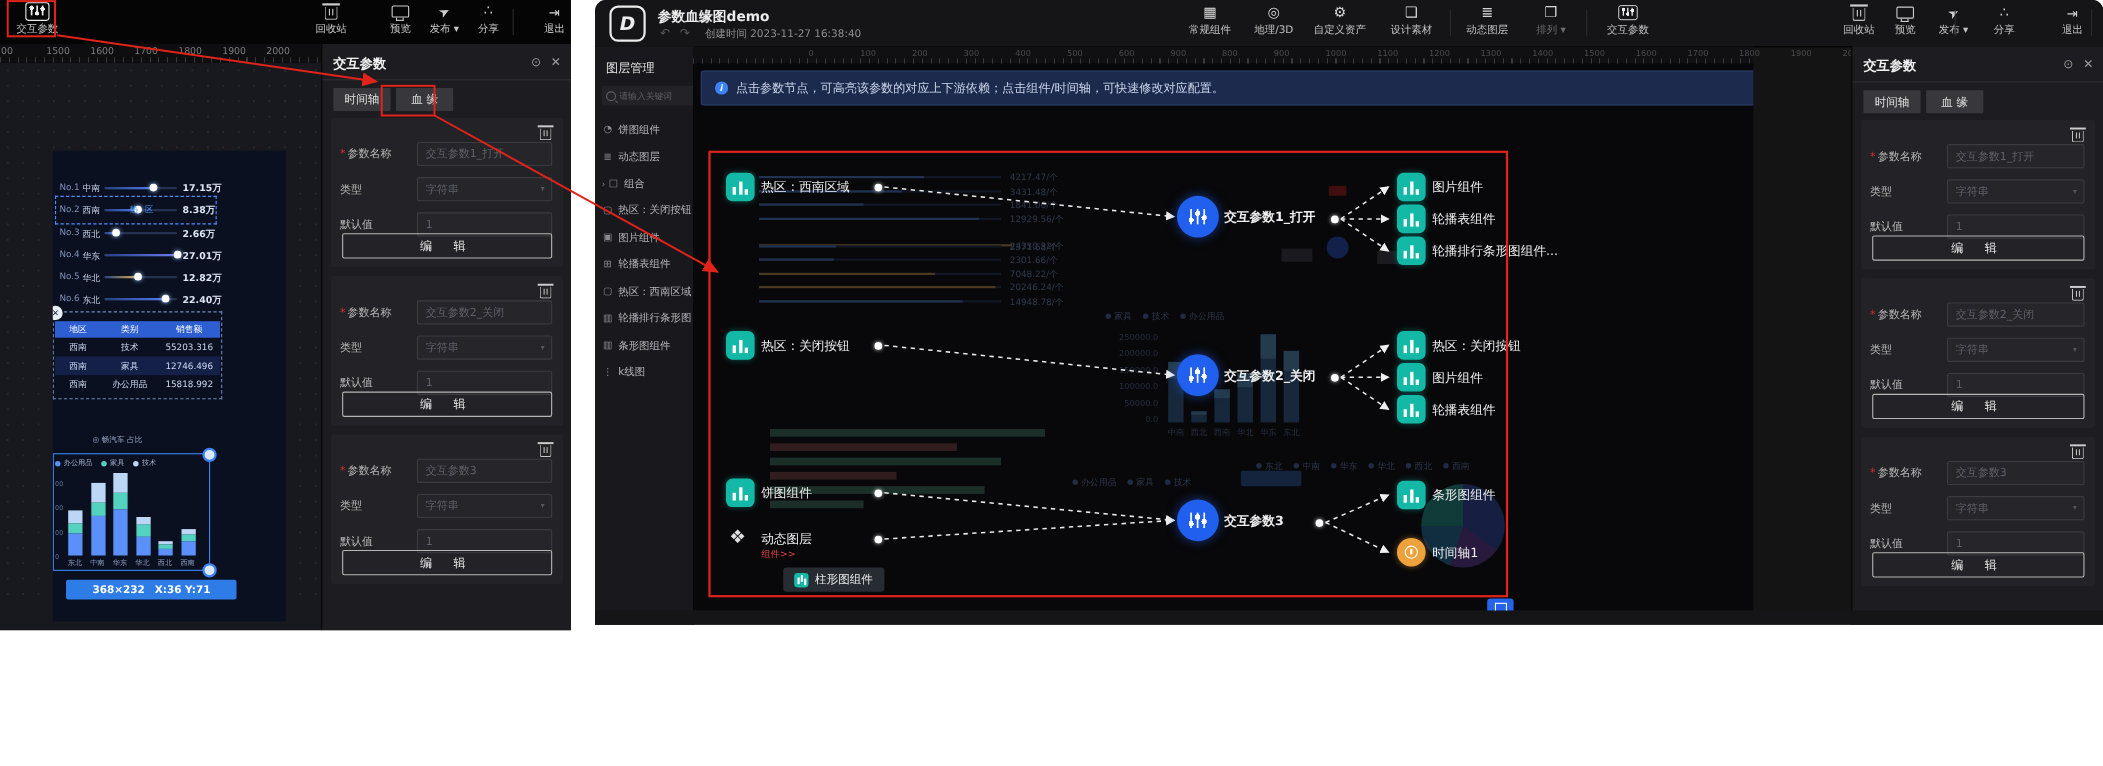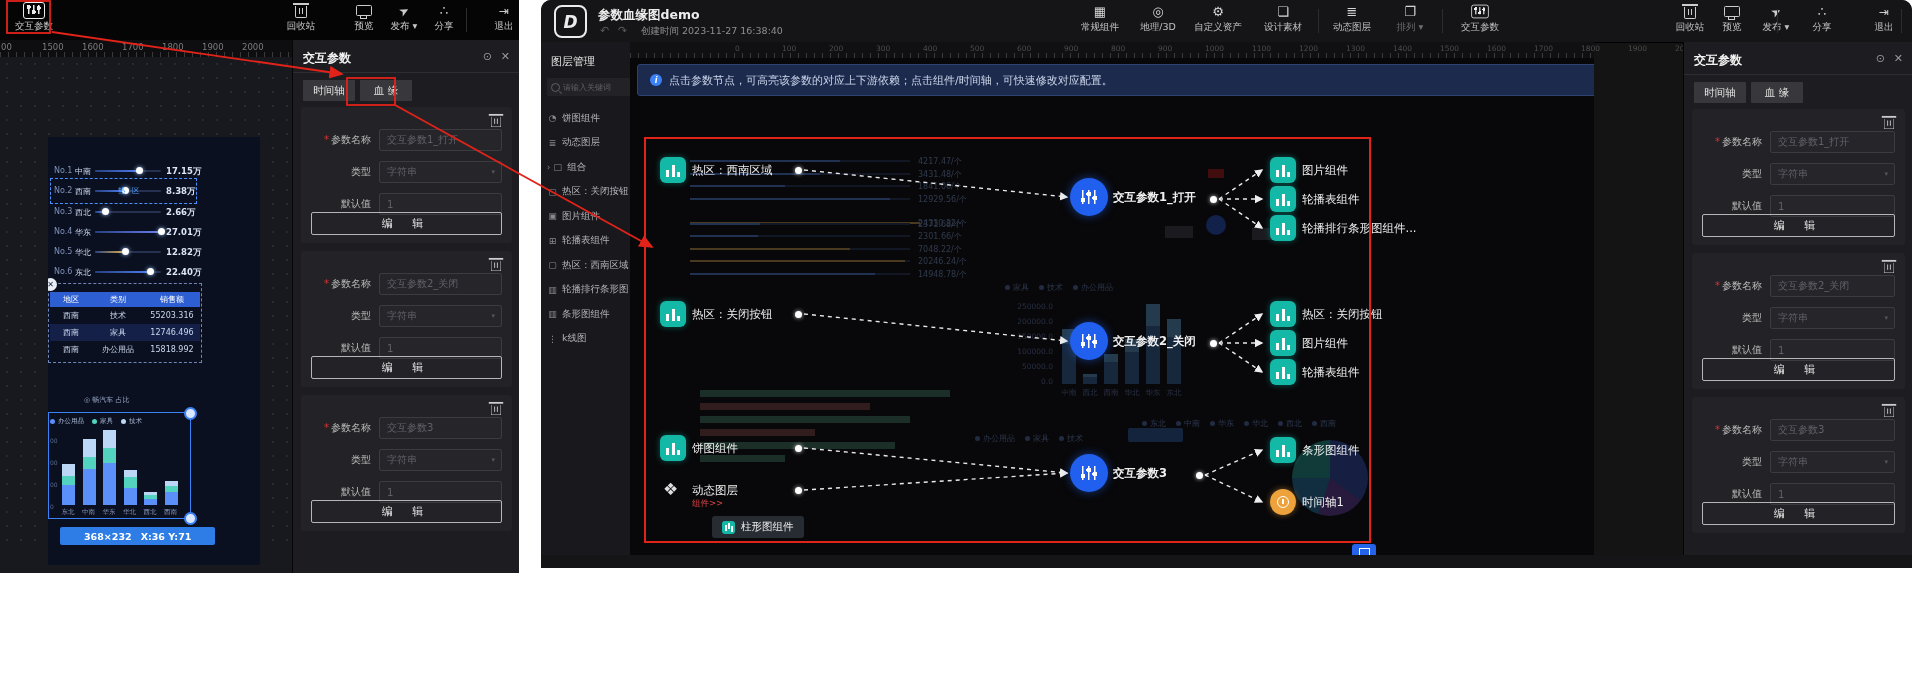--- a/index.html
+++ b/index.html
@@ -78,21 +78,21 @@
   .pp-head{position:relative;height:32px;}
   .pp-title{position:absolute;left:10px;top:10px;font-size:12px;font-weight:bold;color:#f2f2f2;}
   .pp-ico{position:absolute;top:10px;font-size:11px;color:#9a9a9a;cursor:pointer;}
   .pp-divider{height:1px;background:#2e2e32;}
   .pp-tabs{display:flex;gap:5px;padding:7px 10px 6px 10px;}
   .pp-tab{min-width:40px;height:21px;padding:0 6px;background:#38383c;color:#e0e0e0;font-size:10.5px;
     display:flex;align-items:center;justify-content:center;border-radius:1px;cursor:pointer;}
   .pp-card{position:relative;margin:0 8px 8px 8px;background:#232327;border-radius:3px;height:136px;}
   .pp-trash{position:absolute;right:10px;top:6px;transform:scale(.9);cursor:pointer;}
   .pp-row{position:absolute;left:8px;right:10px;height:22px;display:flex;align-items:center;}
-  .pp-lab{width:62px;text-align:right;font-size:10px;color:#b8b8b8;padding-right:8px;white-space:nowrap;}
+  .pp-lab{width:62px;text-align:left;font-size:10px;color:#b8b8b8;padding-right:8px;white-space:nowrap;}
   .pp-lab .req{color:#e03030;margin-right:2px;}
   .pp-input{flex:1;height:20px;background:#26262a;border:1px solid #3c3c40;border-radius:2px;
     display:flex;align-items:center;padding:0 7px;font-size:10px;color:#606068;position:relative;cursor:text;}
   .pp-input .chev{position:absolute;right:6px;color:#55555c;font-size:7px;}
   .pp-edit{position:absolute;left:10px;right:10px;bottom:8px;height:21px;border:1px solid #b6b6b6;border-radius:2px;
     color:#e8e8e8;font-size:11px;letter-spacing:8px;display:flex;align-items:center;justify-content:center;cursor:pointer;}
   
   #app-r{position:absolute;left:541px;top:0;width:1371px;height:568px;background:#141414;border-radius:10px 10px 0 0;overflow:hidden;}
   .r-titlebar{position:absolute;left:0;top:0;width:1371px;height:42px;background:#151517;border-bottom:1px solid #000;}
   .r-logo{position:absolute;left:13px;top:5px;width:29px;height:29px;border:2px solid #ececec;border-radius:8px;

